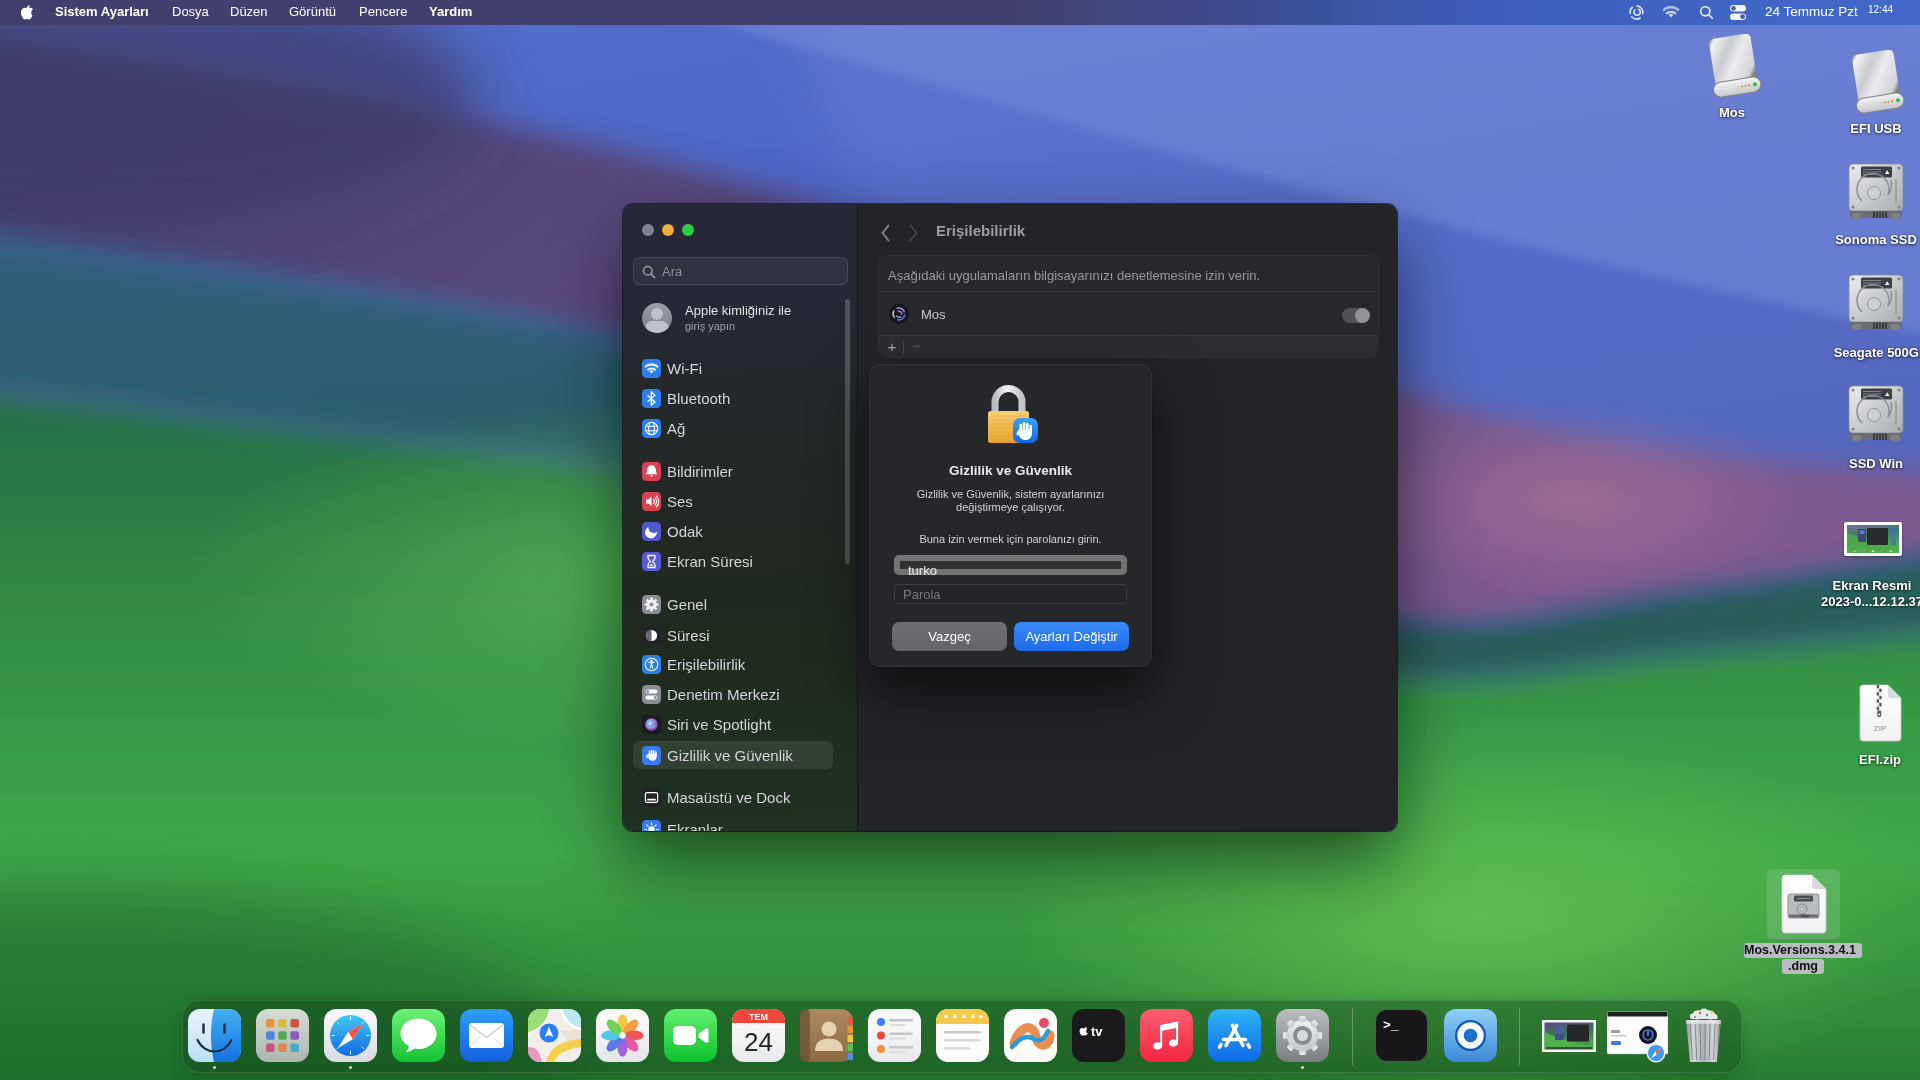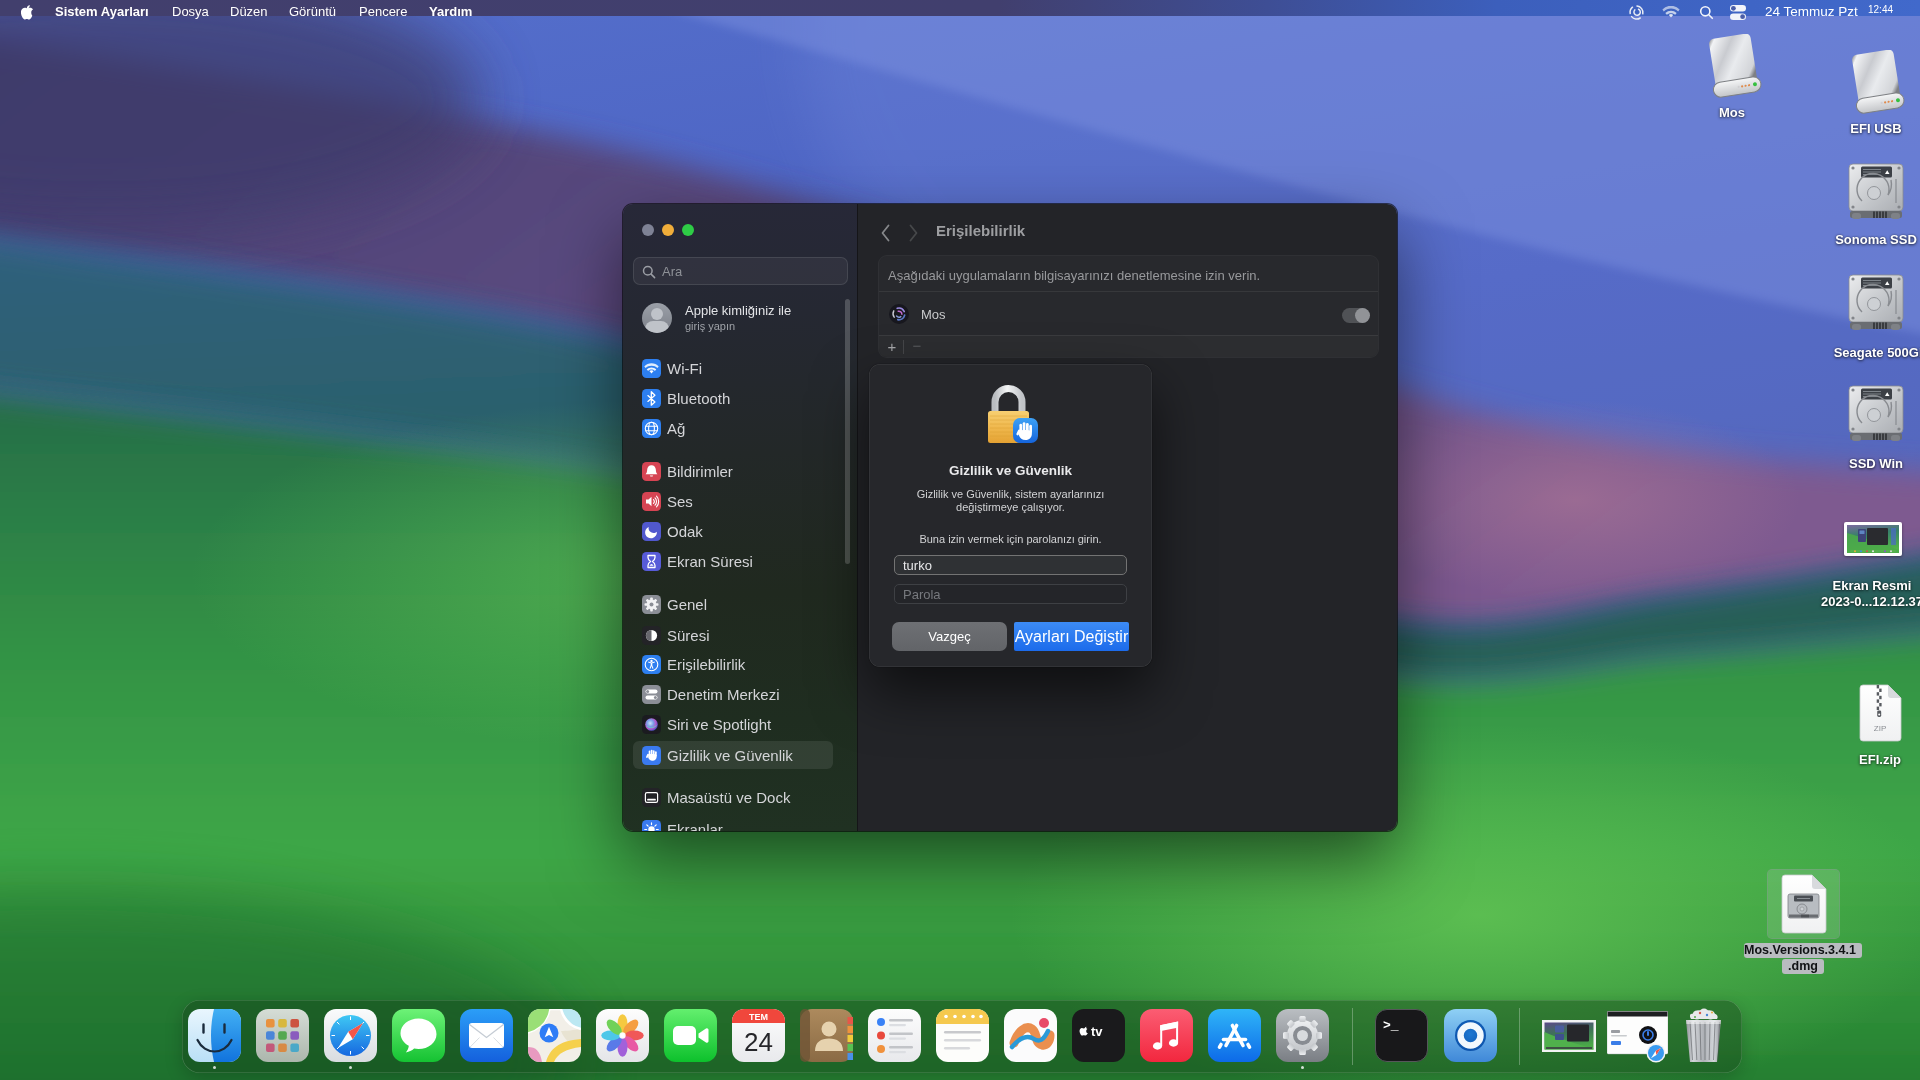--- a/index.html
+++ b/index.html
@@ -71,21 +71,21 @@
   <path d="M-60,30 C53,50 410,100 620,150 C830,200 1037,282 1200,330 C1363,378 1470,416 1600,440 C1730,464 1917,469 1980,475 L1980,548 L1980,548 C1930,556 1778,584 1680,596 C1582,608 1503,641 1390,622 C1277,603 1128,527 1000,480 C872,433 797,382 620,340 C443,298 53,248 -60,230 Z" fill="url(#gpurple)" filter="url(#blurW)"></path>
   <ellipse cx="100" cy="100" rx="380" ry="130" fill="#3e3a6b" opacity="0.75" filter="url(#blurW2)"></ellipse>
   <ellipse cx="1575" cy="500" rx="225" ry="100" fill="url(#rpink)"></ellipse>
   <path d="M-60,230 C53,248 443,298 620,340 C797,382 872,433 1000,480 C1128,527 1277,603 1390,622 C1503,641 1582,608 1680,596 C1778,584 1930,556 1980,548 L1980,628 L1980,628 C1930,632 1778,647 1680,655 C1582,663 1503,691 1390,675 C1277,659 1128,594 1000,560 C872,526 797,499 620,470 C443,441 53,399 -60,385 Z" fill="url(#gteal)" filter="url(#blurW)"></path>
   <path d="M-60,385 C53,399 443,441 620,470 C797,499 872,526 1000,560 C1128,594 1277,659 1390,675 C1503,691 1582,663 1680,655 C1778,647 1930,632 1980,628 L1980,1140 L-60,1140 Z" fill="url(#ggreen)" filter="url(#blurW)"></path>
   <ellipse cx="660" cy="575" rx="470" ry="175" fill="url(#rgreenhi)"></ellipse>
   <ellipse cx="1480" cy="915" rx="470" ry="190" fill="url(#rgreenhi2)"></ellipse>
   <ellipse cx="60" cy="1060" rx="520" ry="170" fill="#14602a" opacity="0.45" filter="url(#blurW2)"></ellipse>
 </svg>
 
-<div class="abs" id="menubar" style="left:0;top:0;width:1920px;height:16px;background:linear-gradient(90deg,#423f6d 0%,#413f6e 52%,#3e4e95 66%,#3c5fbc 78%,#4169cb 100%);color:#fff;font-size:13px;">
+<div class="abs" id="menubar" style="left:0;top:0;width:1920px;height:25px;background:linear-gradient(90deg,#423f6d 0%,#413f6e 52%,#3e4e95 66%,#3c5fbc 78%,#4169cb 100%);color:#fff;font-size:13px;">
   <svg class="abs" style="left:21px;top:5px" width="13" height="15" viewBox="0 0 13 15">
     <path fill="#fff" d="M9.2,0 C9.3,1 8.9,1.9 8.4,2.6 C7.8,3.3 6.9,3.8 6.1,3.8 C6,2.9 6.4,1.9 6.9,1.3 C7.5,0.6 8.5,0.1 9.2,0 Z M11.9,11.2 C11.5,12.1 11.3,12.5 10.8,13.3 C10.1,14.4 9.1,15.2 8.3,15.2 C7.5,15.2 7.1,14.7 6.1,14.7 C5.1,14.7 4.6,15.2 3.9,15.2 C3,15.2 2.2,14.3 1.5,13.2 C-0.3,10.2 -0.5,6.7 0.6,4.9 C1.4,3.6 2.7,2.8 3.9,2.8 C5.1,2.8 5.8,3.4 6.8,3.4 C7.7,3.4 8.3,2.8 9.7,2.8 C10.8,2.8 11.9,3.4 12.7,4.5 C10.1,5.9 10.5,9.7 11.9,11.2 Z" transform="scale(0.95)"></path>
   </svg>
   <div class="abs" style="left:55px;top:4px;font-weight:bold;">Sistem Ayarları</div>
   <div class="abs" style="left:172px;top:4px;">Dosya</div>
   <div class="abs" style="left:230px;top:4px;">Düzen</div>
   <div class="abs" style="left:289px;top:4px;">Görüntü</div>
   <div class="abs" style="left:359px;top:4px;">Pencere</div>
   <div class="abs" style="left:429px;top:4px;font-weight:bold;">Yardım</div>
 
@@ -561,28 +561,28 @@
       <rect x="36.7" y="38.2" width="2.7" height="10.5" rx="1.35"></rect>
       <rect x="40" y="39" width="2.7" height="10" rx="1.35"></rect>
       <rect x="43.3" y="40.8" width="2.7" height="8" rx="1.35"></rect>
       <rect x="31.2" y="45.3" width="2.5" height="6.2" rx="1.25" transform="rotate(24 32.4 48.4)"></rect>
       <path d="M33,47.5 C33.4,45.4 45.9,45.4 45.9,48 L45.9,49.8 C45.9,53.5 43.3,56.1 39.5,56.1 C36.1,56.1 33.9,54.3 32.9,51.2 Z"></path>
     </g>
   </svg>
   <div class="abs" style="left:0;top:99px;width:283px;text-align:center;font-size:13.5px;font-weight:bold;color:#e9e9eb;">Gizlilik ve Güvenlik</div>
   <div class="abs" style="left:0;top:124px;width:283px;text-align:center;font-size:11px;line-height:13px;color:#d2d3d5;">Gizlilik ve Güvenlik, sistem ayarlarınızı<br>değiştirmeye çalışıyor.</div>
   <div class="abs" style="left:0;top:169px;width:283px;text-align:center;font-size:11px;color:#d2d3d5;">Buna izin vermek için parolanızı girin.</div>
-  <div class="abs" style="left:25px;top:191px;width:233px;height:20px;background:#2f3134;border:1px solid #737373;border-radius:5px;">
+  <div class="abs" style="left:25px;top:191px;width:233px;height:20px;background:#2f3134;border:6px solid #737373;border-radius:5px;">
     <div class="abs" style="left:8px;top:2px;font-size:13px;color:#e8e8ea;">turko</div>
   </div>
   <div class="abs" style="left:25px;top:220px;width:233px;height:20px;background:#242529;border:1px solid #3e4044;border-radius:5px;">
     <div class="abs" style="left:8px;top:2px;font-size:13px;color:#77797e;">Parola</div>
   </div>
   <div class="abs" style="left:23px;top:258px;width:115px;height:29px;background:linear-gradient(180deg,#6e7074,#626468);border-radius:7px;text-align:center;line-height:29px;font-size:13px;color:#fff;">Vazgeç</div>
-  <div class="abs" style="left:145px;top:258px;width:115px;height:29px;background:linear-gradient(180deg,#3c8bf5,#1c6beb);border-radius:2px;text-align:center;line-height:29px;font-size:16px;color:#fff;">Ayarları Değiştir</div>
+  <div class="abs" style="left:145px;top:258px;width:115px;height:29px;background:linear-gradient(180deg,#3c8bf5,#1c6beb);border-radius:7px;text-align:center;line-height:29px;font-size:13px;color:#fff;">Ayarları Değiştir</div>
 </div>
 
 <div class="abs" id="dock" style="left:182px;top:1000px;width:1560px;height:73px;background:rgba(18,54,22,0.38);border-radius:18px;box-shadow:0 0 0 0.5px rgba(255,255,255,0.22) inset, 0 5px 18px rgba(0,0,0,0.2);"></div>
 <div id="dockicons">
 
   <svg class="abs" style="left:188px;top:1009px" width="53" height="53" viewBox="0 0 53 53">
     <defs>
       <clipPath id="cpF">
             <rect width="53" height="53" rx="12"></rect>
           </clipPath>

